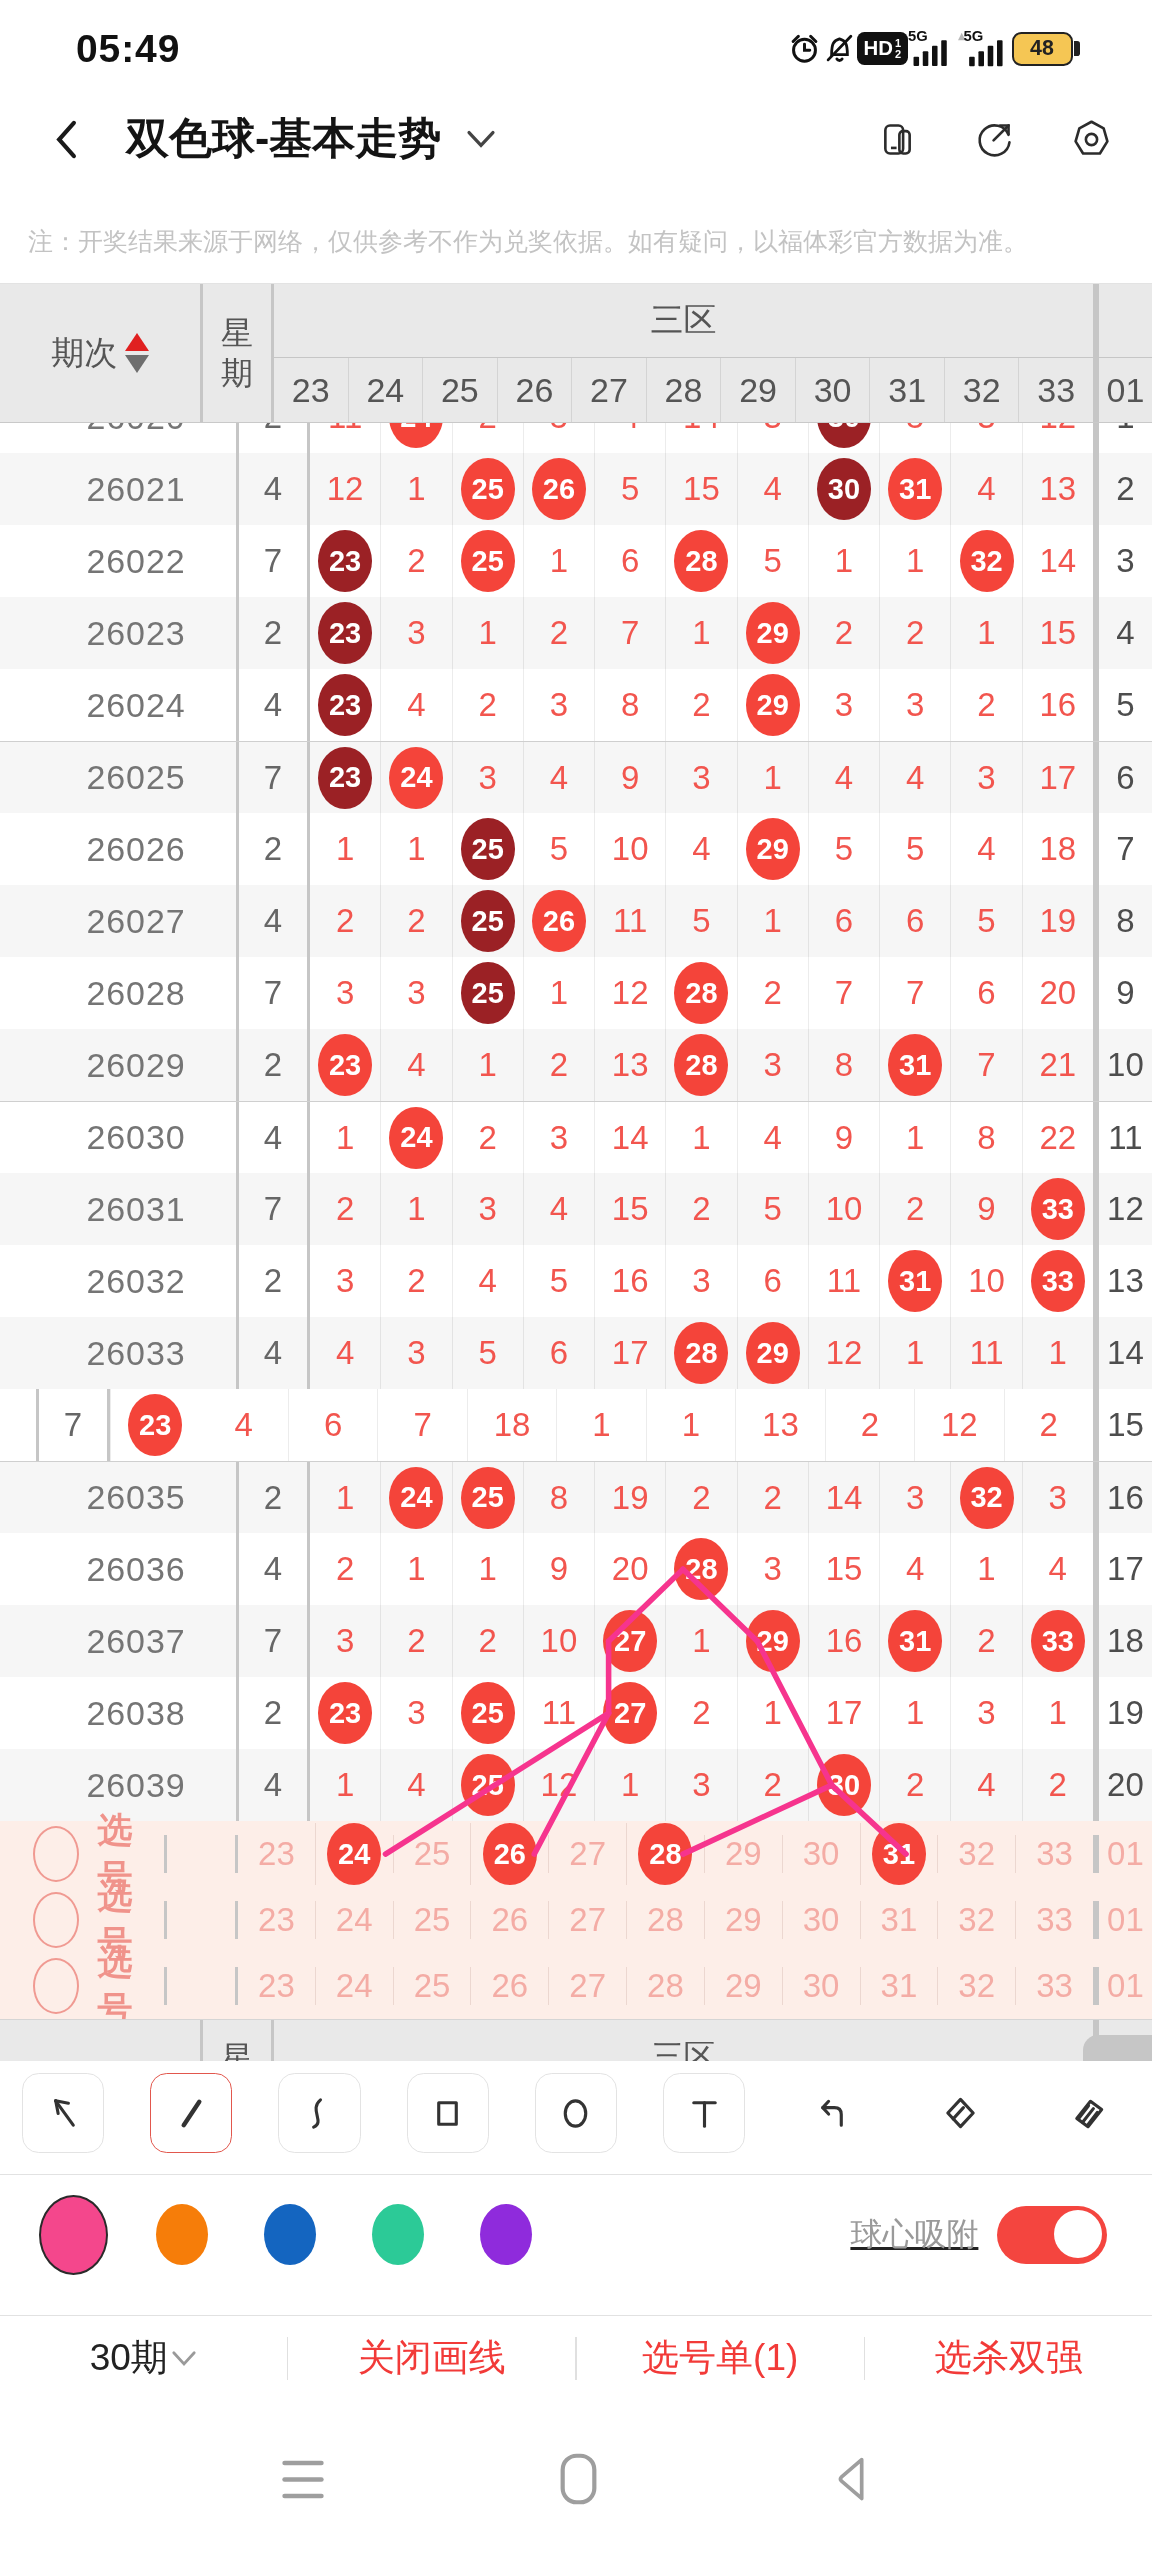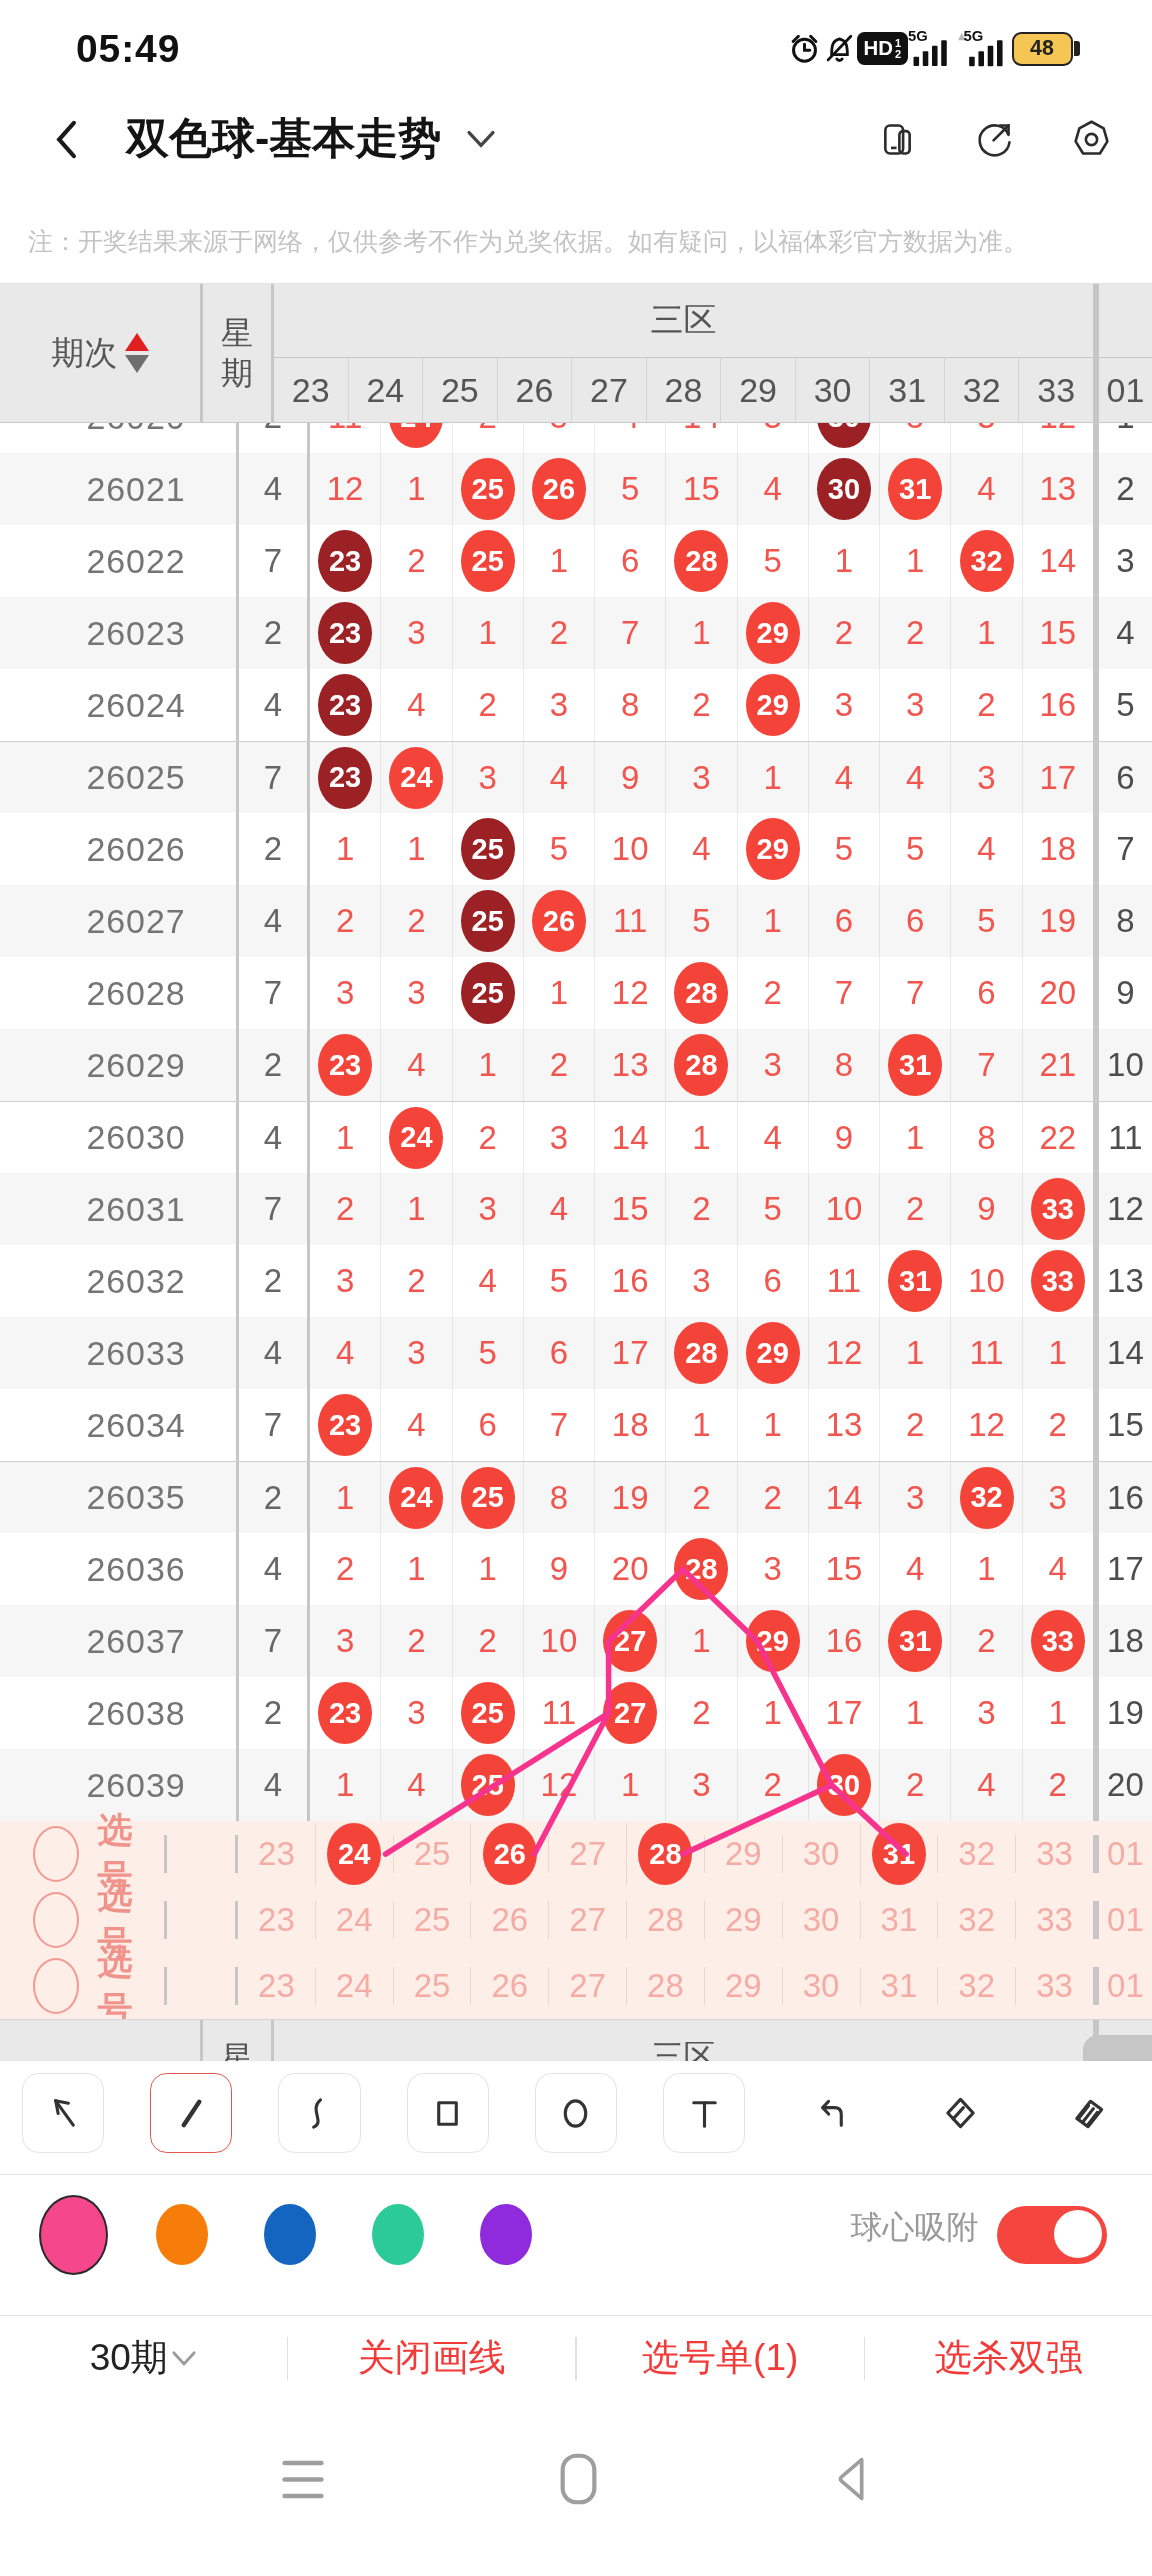--- a/index.html
+++ b/index.html
@@ -89,21 +89,21 @@
   .toolbar { margin-top:11px; height:82px; display:flex; align-items:center; padding:0 22px; gap:46px; }
   .tool { width:85px; height:80px; border-radius:16.7px; border:1.9px solid #e3e3e3; background:#fff;
     display:flex; align-items:center; justify-content:center; }
   .tool.sel { border-color:#e2574d; }
   .tool.noborder { border-color:transparent; }
   .hr { height:0.9px; background:#e2e2e2; margin-top:20.4px; }
   
   .palette { height:119px; display:flex; align-items:center; padding:0 45px; }
   .swatch { width:52px; height:61px; border-radius:50%; margin-right:56px; }
   .swatch.sel { width:69px; height:80px; border:2.8px solid #2a2a2a; margin-right:48px; margin-left:-5.6px; }
-  .snap { margin-left:auto; display:flex; gap:18.6px; }
+  .snap { margin-left:auto; display:flex; align-items:center; gap:18.6px;text-decoration:underline; }
   .snap-label { font-size:32px; color:#9a9a9a; }
   .toggle { width:110px; height:58px; border-radius:29px; background:#f4453f; position:relative; }
   .toggle .knob { position:absolute; right:4.6px; top:4.6px; width:48px; height:48px; border-radius:50%; background:#fff; }
   
   .actionbar { height:85px; display:flex; align-items:center; }
   .ab-sec { flex:1; display:flex; align-items:center; justify-content:center; gap:3px; }
   .ab-div { width:1.9px; height:43px; background:#e0e0e0; }
   .ab-period { font-size:37px; color:#222; font-weight:500; }
   .ab-link { font-size:37px; color:#f23a38; font-weight:500; }
   
@@ -780,21 +780,20 @@
           </div>
           <div class="c-ball">
             <span class="miss">11</span>
           </div>
           <div class="c-ball">
             <span class="miss">1</span>
           </div>
           <div class="c-next">14</div>
         </div>
         <div class="trow">
-          <div class="c-period">26034</div>
           <div class="c-week">7</div>
           <div class="c-ball">
             <span class="ball">23</span>
           </div>
           <div class="c-ball">
             <span class="miss">4</span>
           </div>
           <div class="c-ball">
             <span class="miss">6</span>
           </div>

